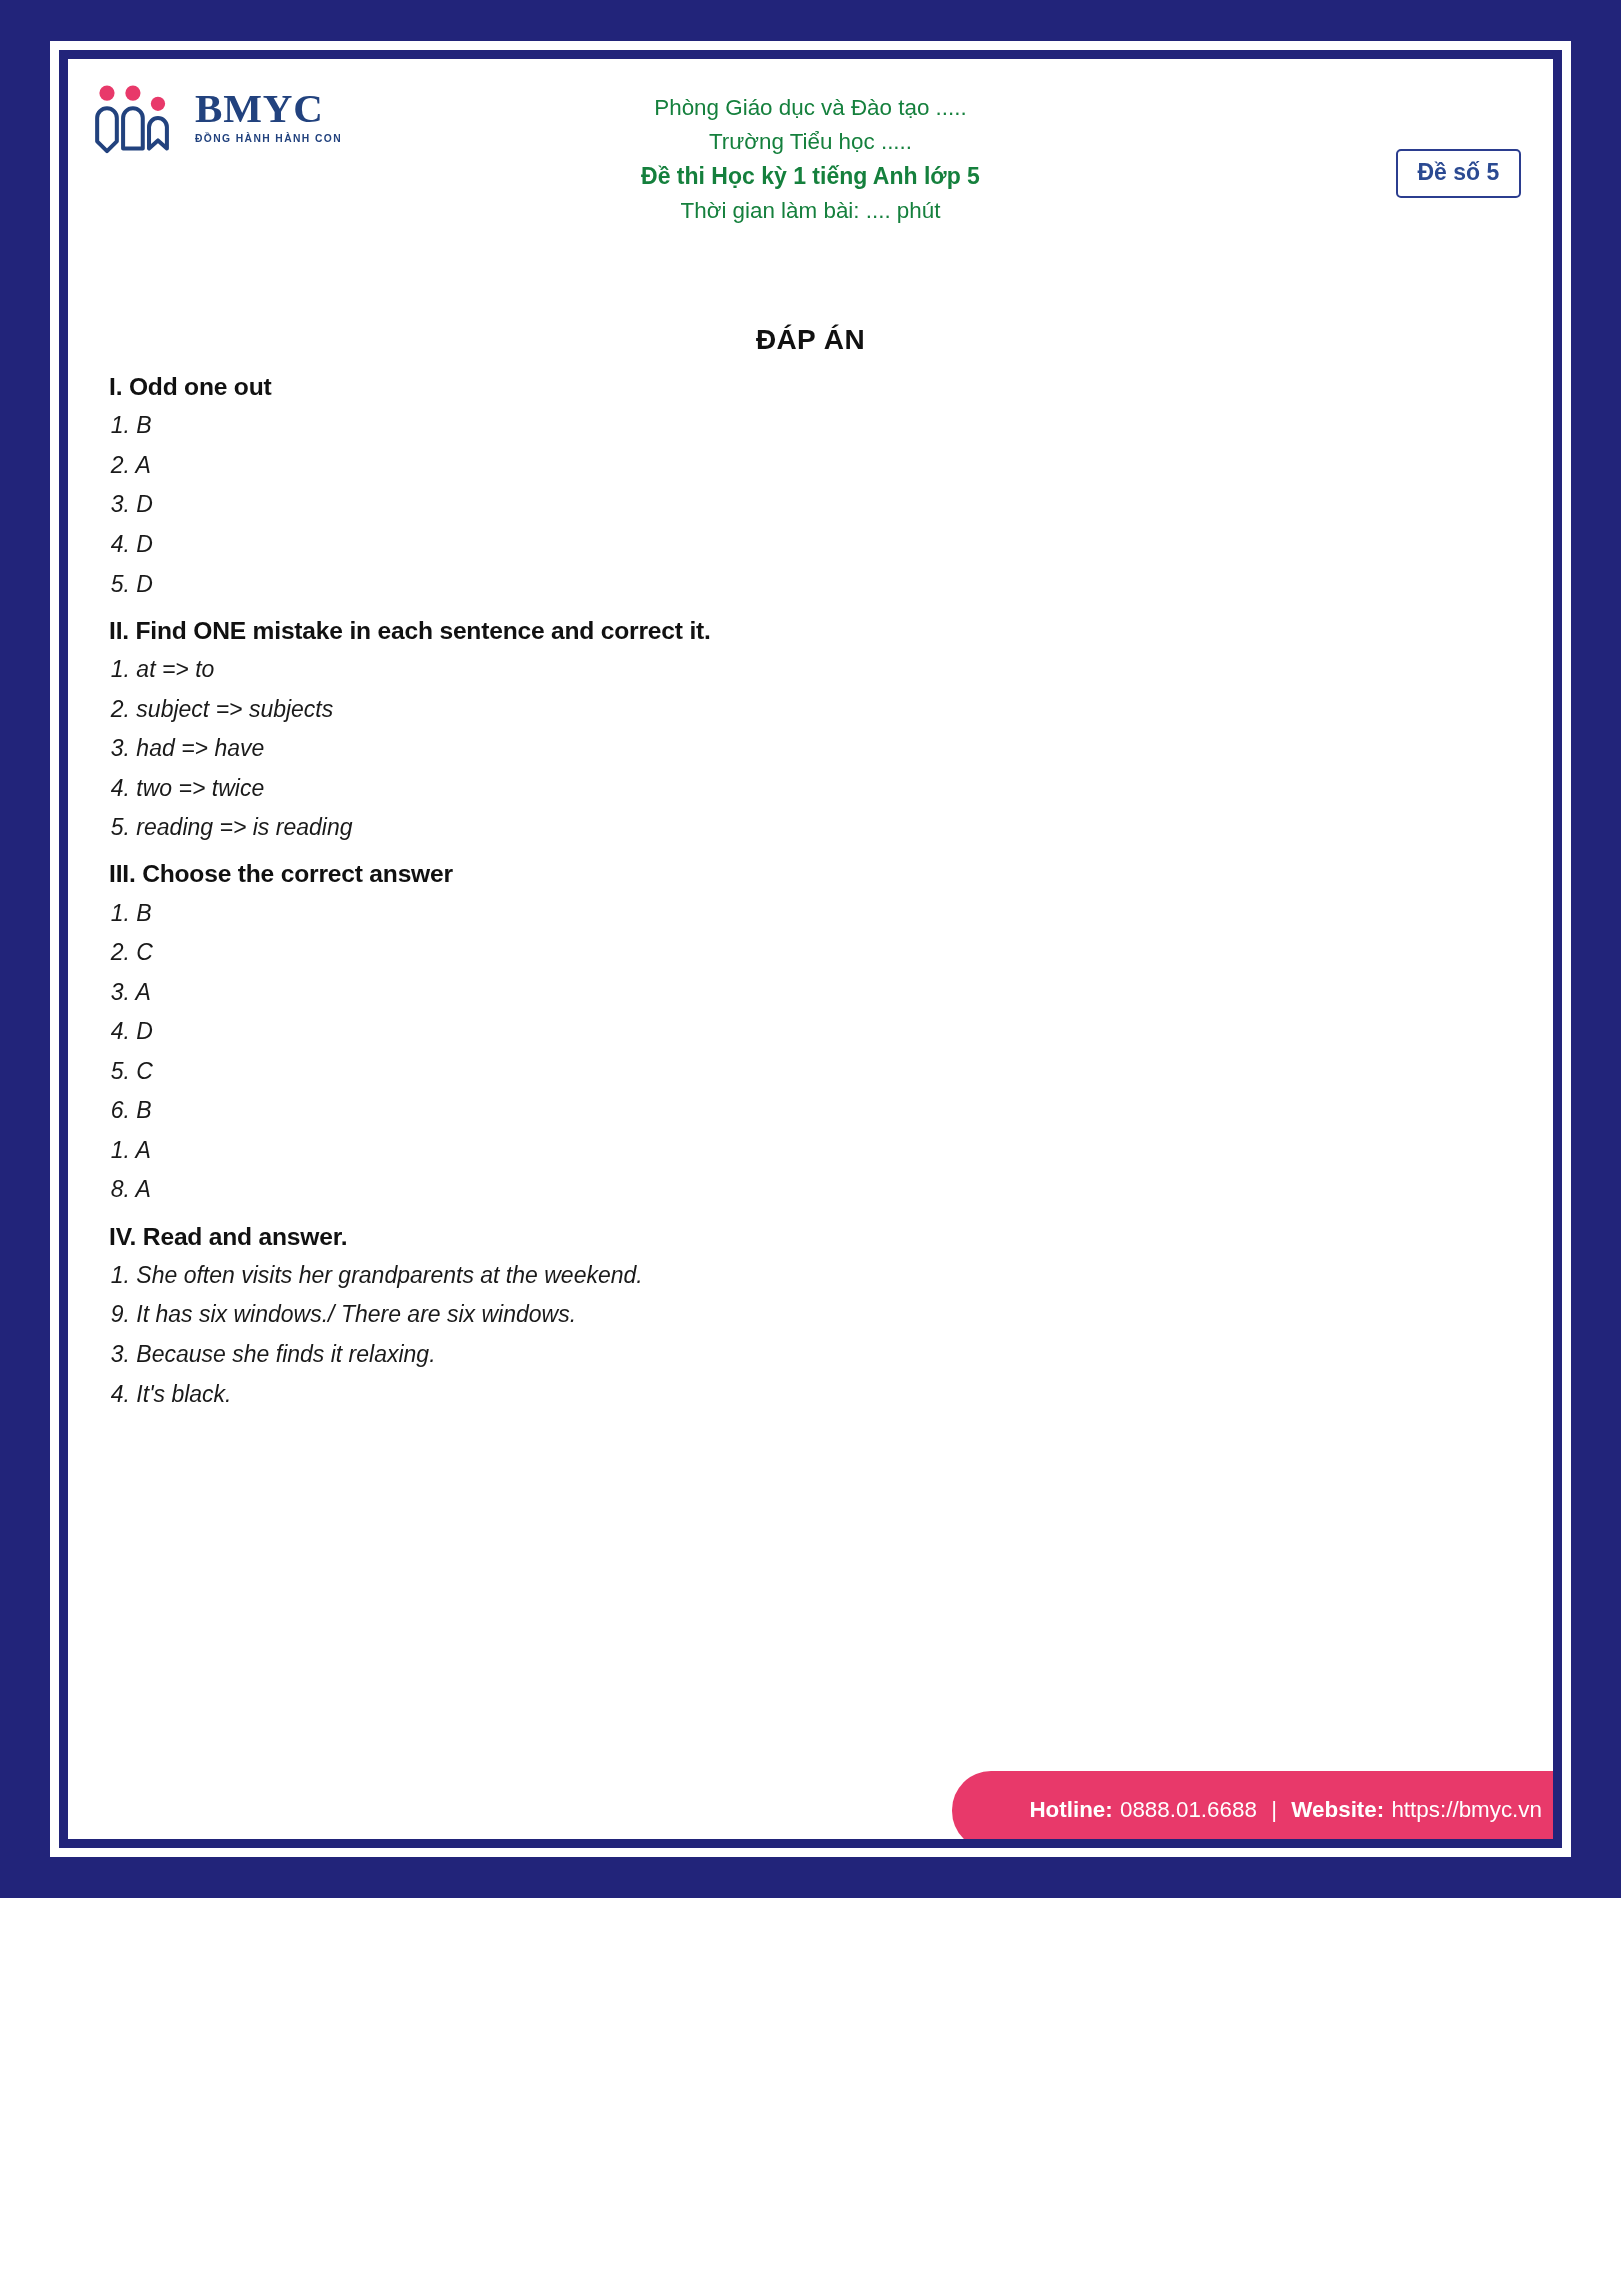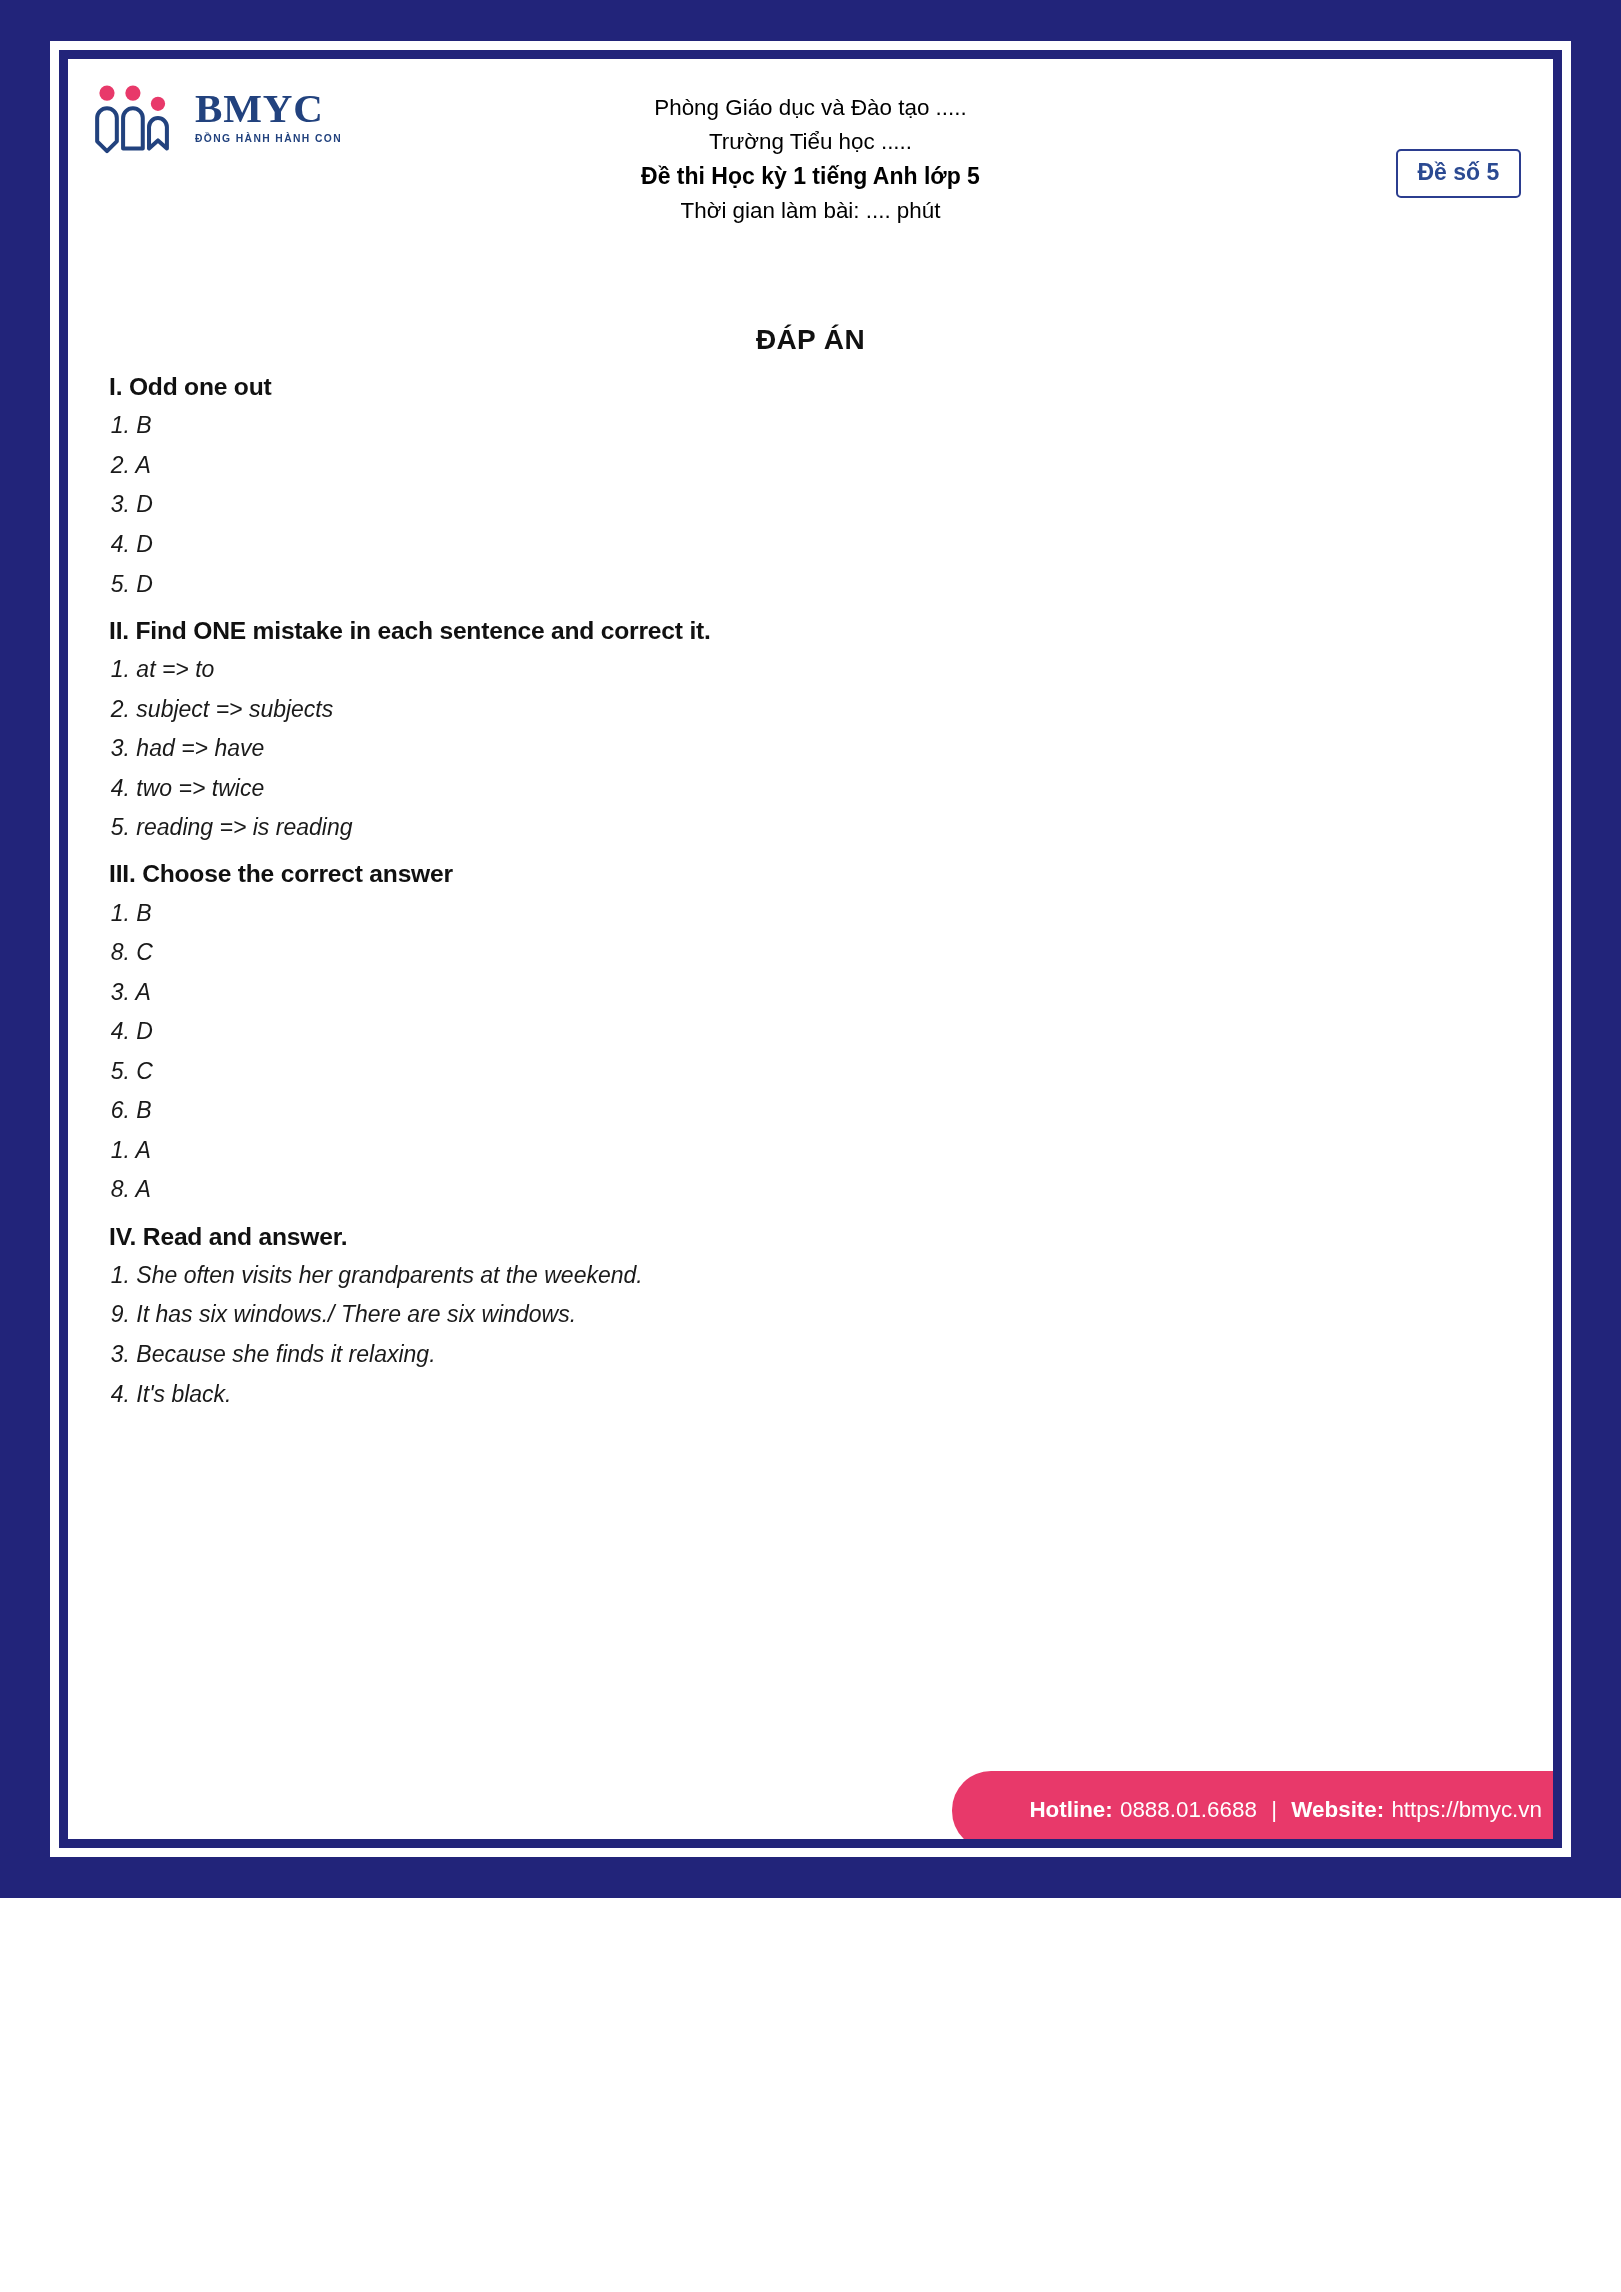--- a/index.html
+++ b/index.html
@@ -49,21 +49,21 @@
   }
   .logo-tag {
     font-size:10.3px; font-weight:600; color:#22427e;
     letter-spacing:1.4px; margin-top:4.5px;
   }
 
   .head-lines {
     position:absolute; left:0; right:0; top:32px;
     text-align:center;
   }
-  .head-lines div { color:#000000; line-height:1.52; }
+  .head-lines div { color:#15803d; line-height:1.52; }
   .hl-1, .hl-2, .hl-4 { font-size:22.4px; font-weight:500; }
   .hl-3 { font-size:23px; font-weight:700; }
 
   .badge {
     position:absolute; right:32px; top:90px;
     border:2.7px solid #2b3d8f; border-radius:5px;
     padding:8px 19.7px 9.9px;
     font-size:23px; font-weight:700; color:#2b4a92;
     white-space:nowrap;
   }
@@ -155,21 +155,21 @@
         <div class="item">1. at =&gt; to</div>
         <div class="item">2. subject =&gt; subjects</div>
         <div class="item">3. had =&gt; have</div>
         <div class="item">4. two =&gt; twice</div>
         <div class="item">5. reading =&gt; is reading</div>
       </div>
 
       <div>
         <div class="sec-head">III. Choose the correct answer</div>
         <div class="item">1. B</div>
-        <div class="item">8. C</div>
+        <div class="item">2. C</div>
         <div class="item">3. A</div>
         <div class="item">4. D</div>
         <div class="item">5. C</div>
         <div class="item">6. B</div>
         <div class="item">1. A</div>
         <div class="item">8. A</div>
       </div>
 
       <div>
         <div class="sec-head">IV. Read and answer.</div>

